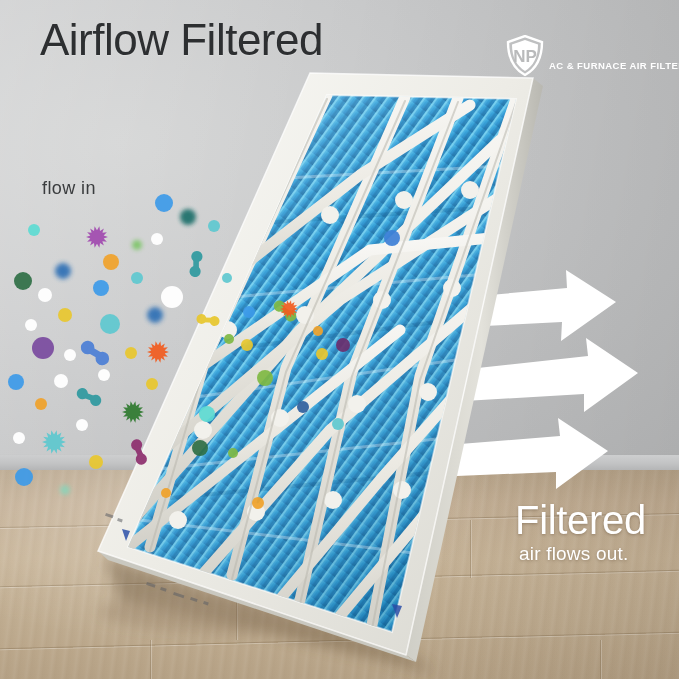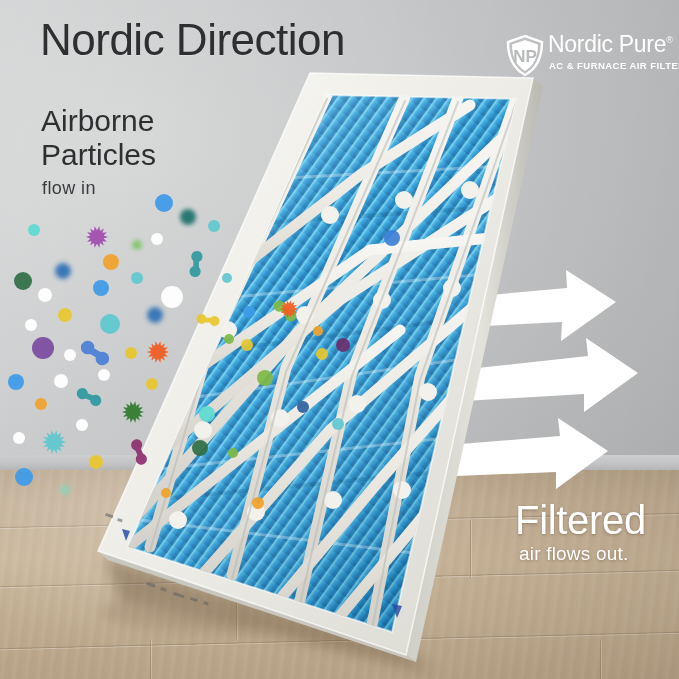--- a/index.html
+++ b/index.html
@@ -365,35 +365,28 @@
         <circle cx="343" cy="345" r="7" fill="#6a2f6e" opacity="0.92"></circle>
         <circle cx="318" cy="331" r="5" fill="#f0a22a" opacity="0.92"></circle>
         <circle cx="392" cy="238" r="8" fill="#3d7fd6" opacity="0.92"></circle>
         <circle cx="338" cy="424" r="6" fill="#5ec8cf" opacity="0.92"></circle>
         <circle cx="258" cy="503" r="6" fill="#f0a22a" opacity="0.92"></circle>
         <circle cx="303" cy="407" r="6" fill="#2f5f9e" opacity="0.92"></circle>
         <circle cx="166" cy="493" r="5" fill="#f0a22a" opacity="0.92"></circle>
       </g>
   </svg>
 
-  <div class="h-title">Nordic Direction</div>
-  <div class="h-sub">
-    <div>Airborne</div>
-    <div>Particles</div>
-  </div>
+  <div class="h-title">Airflow Filtered</div>
   <div class="h-sub2">flow in</div>
 
   <div class="h-filtered">Filtered</div>
   <div class="h-filtered2">air flows out.</div>
 
   <div class="logo">
     <svg width="38" height="42" viewBox="0 0 38 42">
       <path d="M19 1 L36 7 C36 24 30 34 19 40 C8 34 2 24 2 7 Z" fill="none" stroke="#ffffff" stroke-width="2.4"></path>
       <path d="M19 5 L32 9.6 C32 23 27 31 19 36 C11 31 6 23 6 9.6 Z" fill="#ffffff"></path>
       <text x="19" y="27" text-anchor="middle" font-family="Liberation Sans, sans-serif" font-size="17" font-weight="700" fill="#b9babb">NP</text>
     </svg>
-    <div class="logo-name">
-      <span>Nordic Pure</span><span class="logo-reg">®</span>
-    </div>
     <div class="logo-tag">AC &amp; FURNACE AIR FILTERS</div>
   </div>
 
 </div>
 
 </body></html>

